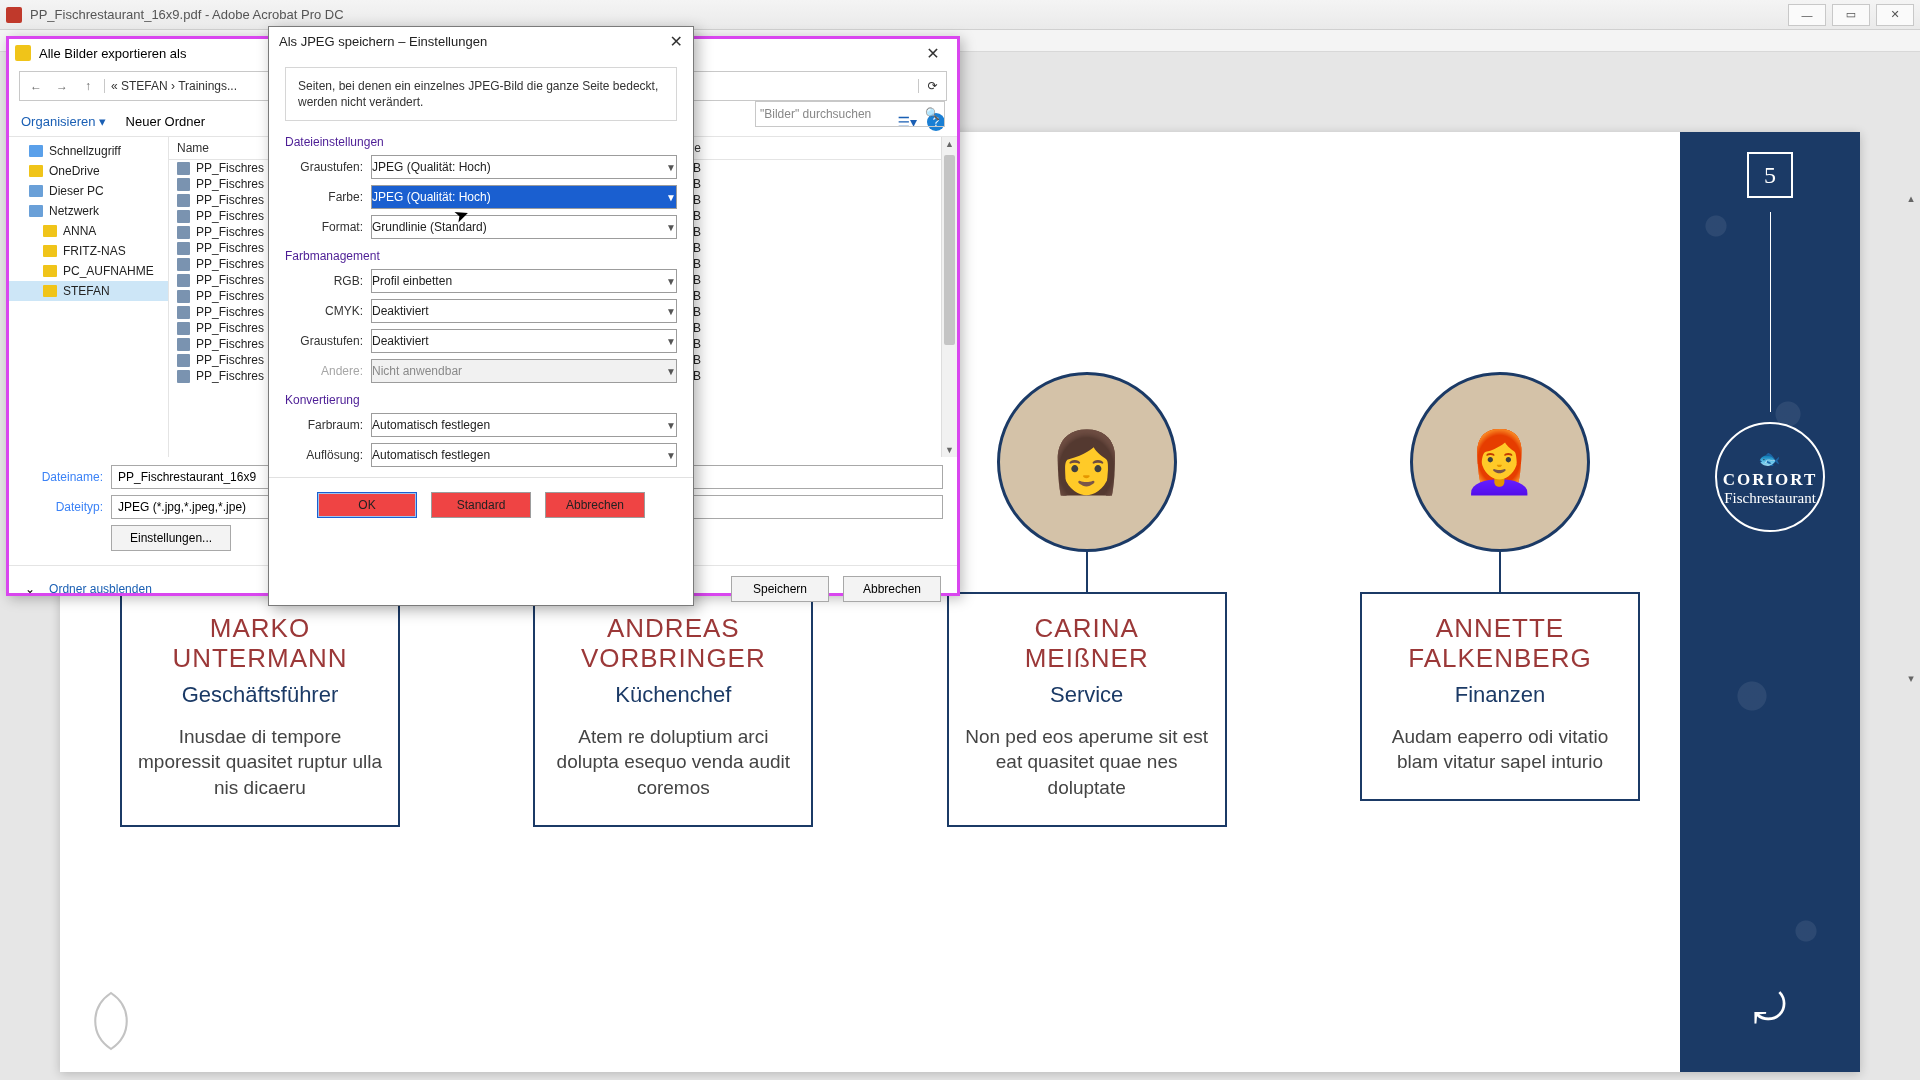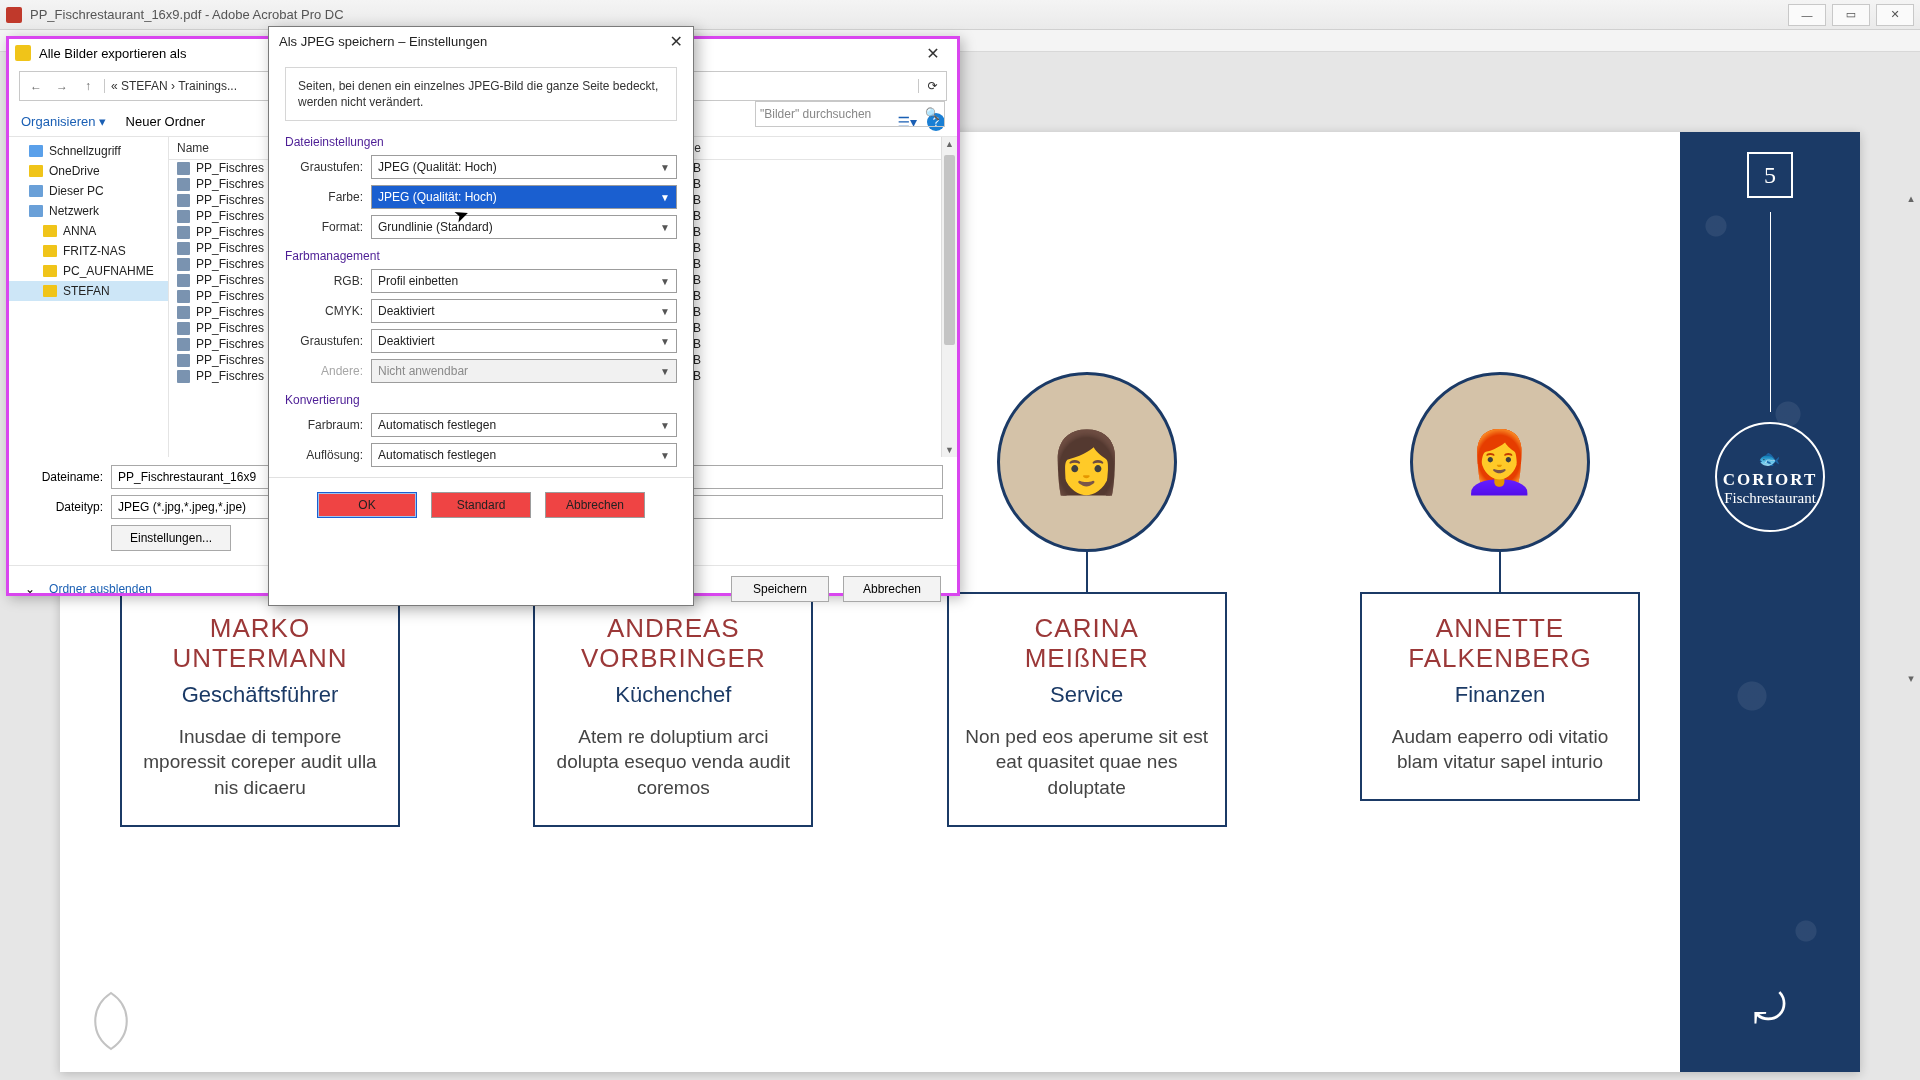--- a/index.html
+++ b/index.html
@@ -90,40 +90,40 @@
 .explorer .list .row .c-name { width:460px; padding-left:8px; display:flex; gap:6px; align-items:center;}
 .explorer .list .row .c-name .fic { width:13px; height:13px; background:#7a93b0; border-radius:1px; }
 .explorer .list .row .c-size { width:80px; text-align:right; padding-right:8px; color:#222; }
 .explorer .list .scroll { position:absolute; right:0; top:0; bottom:0; width:16px; background:#f1f1f1; border-left:1px solid #ddd; }
 .explorer .list .scroll .thumb { position:absolute; left:2px; right:2px; top:18px; height:190px; background:#c4c4c4; border-radius:2px; }
 .explorer .list .scroll .arr { position:absolute; left:0; right:0; text-align:center; font-size:9px; color:#666; }
 .explorer .list .scroll .up { top:2px; } .explorer .list .scroll .dn { bottom:2px; }
 
 .explorer .fields { padding:8px 14px; }
 .explorer .fields .fr { display:flex; align-items:center; margin-bottom:6px; gap:8px; }
-.explorer .fields label { width:80px; text-align:right; font-size:12px; color:#000000; }
+.explorer .fields label { width:80px; text-align:right; font-size:12px; color:#3b82f6; }
 .explorer .fields .inp { flex:1; border:1px solid #a8a8a8; background:#fff; height:24px; padding:0 6px; font-size:12px; display:flex; align-items:center; }
 .explorer .fields .ctrls { flex:1; display:flex; align-items:center; justify-content:flex-start; }
 .explorer .fields .btn { border:1px solid #a8a8a8; background:#f3f3f3; height:26px; padding:0 18px; font-size:12px; display:flex; align-items:center; }
 .explorer .bottombar { display:flex; align-items:center; padding:10px 16px; gap:14px; border-top:1px solid #e4e4e4; font-size:12px; }
 .explorer .bottombar .fold { color:#1a5fb4; }
 .explorer .bottombar .spacer { flex:1; }
 .explorer .bottombar .btn { border:1px solid #a8a8a8; background:#f3f3f3; height:26px; width:98px; text-align:center; line-height:24px; font-size:12px; }
 
 
 .jpegdlg { position:absolute; left:268px; top:26px; width:426px; height:580px; background:#fff; border:1px solid #7a7a7a; box-shadow:4px 4px 14px rgba(0,0,0,.3); font-size:12px; color:#222; }
 .jpegdlg .titlebar { height:28px; display:flex; align-items:center; padding:0 10px; font-size:13px; }
 .jpegdlg .titlebar .close { margin-left:auto; font-size:16px; color:#333; }
 .jpegdlg .info { margin:12px 16px 14px; border:1px solid #d6d6d6; padding:10px 12px; font-size:12px; color:#333; line-height:1.35; }
 .jpegdlg .group { margin:0 16px 10px; }
 .jpegdlg .group .gl { font-size:12px; color:#4c1d95; margin-bottom:6px; }
 .jpegdlg .row { display:flex; align-items:center; margin-bottom:6px; }
 .jpegdlg .row label { width:86px; text-align:right; padding-right:8px; color:#333; }
 .jpegdlg .row label.dis { color:#a6a6a6; }
-.jpegdlg .sel { flex:1; height:24px; border:1px solid #9c9c9c; background:#fff; display:flex; align-items:center; padding:0 6px; position:relative; }
+.jpegdlg .sel { flex:1; height:24px; border:1px solid #9c9c9c; background:#fff; display:flex; align-items:center; padding:0 0; position:relative; }
 .jpegdlg .sel.dis { background:#f1f1f1; color:#8a8a8a; }
 .jpegdlg .sel .chev { margin-left:auto; font-size:10px; color:#555; }
 .jpegdlg .sel.highlight { background:#1a5fd0; color:#fff; }
 .jpegdlg .btns { display:flex; justify-content:center; gap:14px; padding:14px 0 16px; border-top:1px solid #e1e1e1; margin-top:6px; }
 .jpegdlg .btns .btn { height:26px; width:100px; border:1px solid #9c9c9c; background:#ef4444; text-align:center; line-height:24px; }
 .jpegdlg .btns .btn.primary { border:1.5px solid #1a5fd0; box-shadow:0 0 0 1px #9cc3ef inset; }
 
 .cursor { position:absolute; left:454px; top:204px; font-size:18px; color:#000; pointer-events:none; transform:rotate(-20deg); }
 
 
@@ -161,21 +161,21 @@
       <div>hit</div>
       <div>m quas</div>
     </div>
     <div class="team" id="team">
         <div class="card">
           <div class="avatar">👤</div>
           <div class="stem"></div>
           <div class="box">
             <div class="name">MARKO<br>UNTERMANN</div>
             <div class="role">Geschäftsführer</div>
-            <div class="desc">Inusdae di tempore mporessit coreper audit ulla nis dicaeru</div>
+            <div class="desc">Inusdae di tempore mporessit quasitet ruptur ulla nis dicaeru</div>
           </div>
         </div>
         <div class="card">
           <div class="avatar">👨‍🍳</div>
           <div class="stem"></div>
           <div class="box">
             <div class="name">ANDREAS<br>VORBRINGER</div>
             <div class="role">Küchenchef</div>
             <div class="desc">Atem re doluptium arci dolupta esequo venda audit coremos</div>
           </div>

